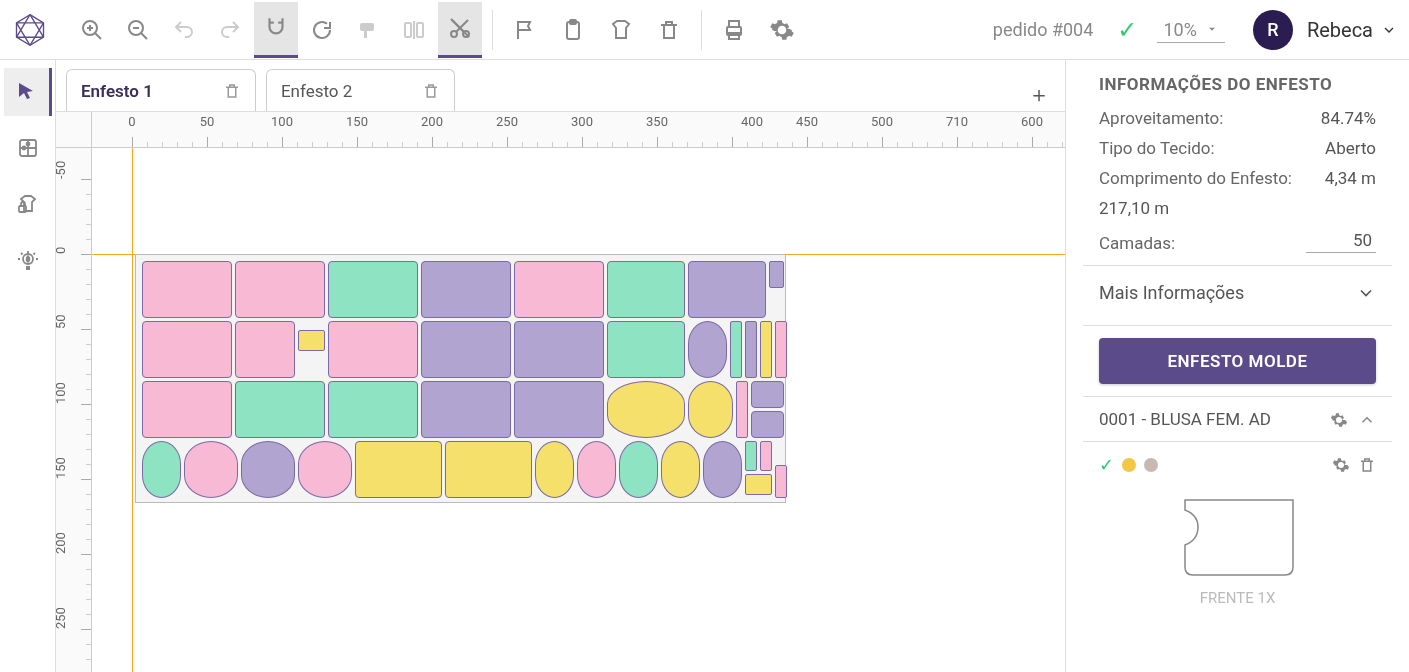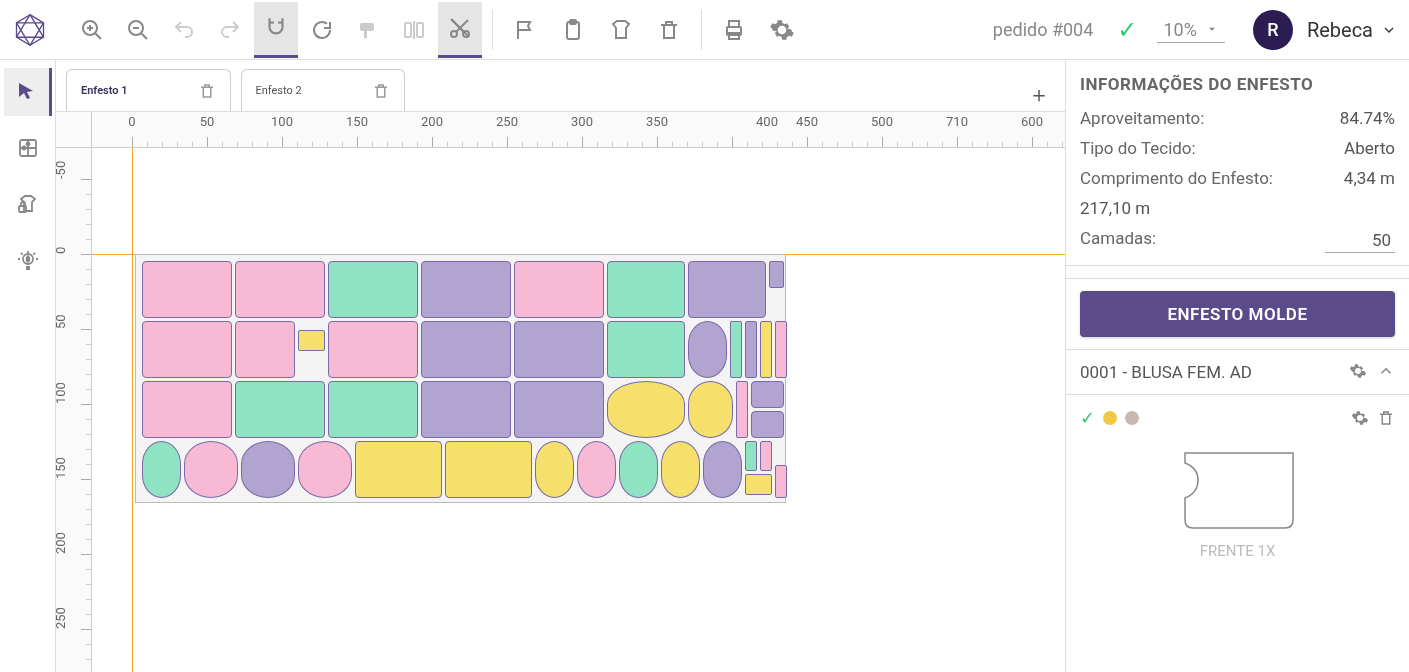--- a/index.html
+++ b/index.html
@@ -20,21 +20,21 @@
 .username { font-size:20px; color:#333; display:flex; align-items:center; gap:8px; cursor:pointer;}
 
 .body-row { display:flex; height: calc(100% - 60px); }
 .left-tools { width:56px; border-right:1px solid #ddd; display:flex; flex-direction:column; align-items:center; padding-top:8px; gap:8px;}
 .lt-btn { width:48px; height:48px; display:flex; align-items:center; justify-content:center; color:#888; cursor:pointer; border:none; background:none; position:relative;}
 .lt-btn.active { background:#eee; border-right:3px solid #5b4b8a; }
 .lt-btn.active svg { color:#5b4b8a; }
 
 .canvas-area { flex:1; display:flex; flex-direction:column; background:#fff; min-width:0; }
 .tabs-row { height:52px; display:flex; align-items:flex-end; padding:0 10px; gap:10px; border-bottom:1px solid #ddd; position:relative;}
-.tab { height:42px; padding:4px 14px; border:1px solid #ccc; border-bottom:none; border-radius:6px 6px 0 0; display:flex; align-items:center; gap:70px; font-size:11px; color:#555; cursor:pointer; }
+.tab { height:42px; padding:4px 14px; border:1px solid #ccc; border-bottom:none; border-radius:6px 6px 0 0; display:flex; align-items:center; gap:70px; font-size:17px; color:#555; cursor:pointer; }
 .tab.active { color:#3a2f5a; font-weight:600; }
 .tab .trash { color:#999; }
 .add-tab { margin-left:auto; width:32px; height:32px; display:flex; align-items:center; justify-content:center; color:#555; cursor:pointer; font-size:22px; }
 
 .rulers-wrap { flex:1; display:grid; grid-template-columns:36px 1fr; grid-template-rows:36px 1fr; position:relative; overflow:hidden; }
 .corner { border-right:1px solid #ccc; border-bottom:1px solid #ccc; background:#fafafa; }
 .ruler-h { border-bottom:1px solid #ccc; position:relative; background:#fafafa; overflow:hidden;}
 .ruler-v { border-right:1px solid #ccc; position:relative; background:#fafafa; overflow:hidden;}
 .ruler-h .tick-label { position:absolute; top:2px; font-size:13px; color:#666; transform:translateX(-50%); }
 .ruler-h .tick-major { position:absolute; bottom:0; width:1px; height:10px; background:#aaa; }
@@ -47,29 +47,29 @@
 .canvas-inner { position:relative; background:#fff; overflow:hidden;}
 .marker-board { position:absolute; background:#f4f4f4; border:1px solid #bbb; }
 .piece { position:absolute; border:1px solid #7b6aa8; border-radius:4px; }
 .piece.pink { background:#f8b9d4; }
 .piece.green { background:#8ee3c2; }
 .piece.purple { background:#b1a4d1; }
 .piece.yellow { background:#f4e06a; }
 .piece.rounded { border-radius: 50% / 40%; }
 .piece.strip { border-radius:2px; }
 
-.right-panel { width:344px; border-left:1px solid #ddd; padding:14px 14px; overflow-y:auto; color:#555; }
+.right-panel { width:344px; border-left:1px solid #ddd; padding:14px 33px; overflow-y:auto; color:#555; }
 .rp-title { font-size:17px; font-weight:700; letter-spacing:.5px; color:#666; margin-bottom:14px;}
-.rp-row { display:flex; justify-content:space-between; align-items:flex-start; font-size:17px; margin:10px 0; color:#666;}
+.rp-row { display:flex; justify-content:space-between; align-items:flex-end; font-size:17px; margin:10px 0; color:#666;}
 .rp-row .val { color:#555; }
 .rp-row input { width:70px; border:none; border-bottom:1px solid #aaa; text-align:right; font-size:17px; color:#555; background:transparent; padding:2px 4px;}
 .rp-divider { height:1px; background:#ddd; margin:12px -16px; }
 .rp-more { display:flex; justify-content:space-between; align-items:center; font-size:18px; color:#555; cursor:pointer; padding:4px 0 10px;}
 .rp-import { width:100%; height:46px; background:#5b4b8a; color:#fff; border:none; border-radius:4px; font-size:17px; font-weight:600; letter-spacing:.5px; cursor:pointer; box-shadow:0 1px 3px rgba(0,0,0,.2); }
-.rp-molde-header { display:flex; align-items:flex-start; justify-content:space-between; font-size:17px; color:#555; margin-top:2px;}
+.rp-molde-header { display:flex; align-items:flex-end; justify-content:space-between; font-size:17px; color:#555; margin-top:2px;}
 .rp-molde-header .icons { display:flex; gap:10px; color:#888; align-items:center;}
 .rp-piece-card { margin-top:12px; }
 .rp-piece-card .row1 { display:flex; align-items:center; gap:8px; }
 .dot { width:14px; height:14px; border-radius:50%; }
 .dot.yellow { background:#f2c744; }
 .dot.grey { background:#c7b9b0; }
 .rp-piece-card .row1 .spacer { flex:1; }
 .rp-piece-card .row1 .ic { color:#888; cursor:pointer; }
 .piece-outline { width:130px; height:100px; margin:10px auto 0; }
 .piece-caption { text-align:center; color:#bbb; font-size:15px; margin-top:4px;}
@@ -306,21 +306,21 @@
           <div class="tick-minor" style="left: 520px;"></div>
           <div class="tick-minor" style="left: 535px;"></div>
           <div class="tick-minor" style="left: 550px;"></div>
           <div class="tick-major" style="left: 565px;"></div>
           <div class="tick-label" style="left: 565px;">350</div>
           <div class="tick-minor" style="left: 580px;"></div>
           <div class="tick-minor" style="left: 595px;"></div>
           <div class="tick-minor" style="left: 610px;"></div>
           <div class="tick-minor" style="left: 625px;"></div>
           <div class="tick-major" style="left: 640px;"></div>
-          <div class="tick-label" style="left: 675px; text-align: right;">400</div>
+          <div class="tick-label" style="left: 660px; text-align: right;">400</div>
           <div class="tick-minor" style="left: 655px;"></div>
           <div class="tick-minor" style="left: 670px;"></div>
           <div class="tick-minor" style="left: 685px;"></div>
           <div class="tick-minor" style="left: 700px;"></div>
           <div class="tick-major" style="left: 715px;"></div>
           <div class="tick-label" style="left: 715px;">450</div>
           <div class="tick-minor" style="left: 730px;"></div>
           <div class="tick-minor" style="left: 745px;"></div>
           <div class="tick-minor" style="left: 760px;"></div>
           <div class="tick-minor" style="left: 775px;"></div>
@@ -452,20 +452,26 @@
         <span class="val">4,34 m</span>
       </div>
     <div class="rp-row">
         <span class="val">217,10 m</span>
       </div>
     <div class="rp-row">
         <span>Camadas:</span>
         <input value="50" style="">
       </div>
     <div class="rp-divider"></div>
+    <div class="rp-more">
+      <span>Mais Informações</span>
+      <svg width="20" height="20" viewBox="0 0 24 24" fill="none" stroke="currentColor" stroke-width="2">
+          <polyline points="6 9 12 15 18 9"></polyline>
+        </svg>
+    </div>
     <div class="rp-divider"></div>
     <button class="rp-import">ENFESTO MOLDE</button>
     <div class="rp-divider"></div>
     <div class="rp-molde-header">
       <span>0001 - BLUSA FEM. AD</span>
       <span class="icons">
         <span>
             <svg width="18" height="18" viewBox="0 0 24 24" fill="currentColor">
               <path d="M12 8a4 4 0 1 0 0 8 4 4 0 0 0 0-8zm9 4c0 .4 0 .8-.1 1.2l2 1.6-2 3.4-2.4-.9a7 7 0 0 1-2 1.2l-.4 2.5h-4l-.4-2.5a7 7 0 0 1-2-1.2l-2.4.9-2-3.4 2-1.6A7 7 0 0 1 3 12c0-.4 0-.8.1-1.2l-2-1.6 2-3.4 2.4.9a7 7 0 0 1 2-1.2L7.9 3h4l.4 2.5a7 7 0 0 1 2 1.2l2.4-.9 2 3.4-2 1.6c.1.4.1.8.1 1.2z"></path>
             </svg>

